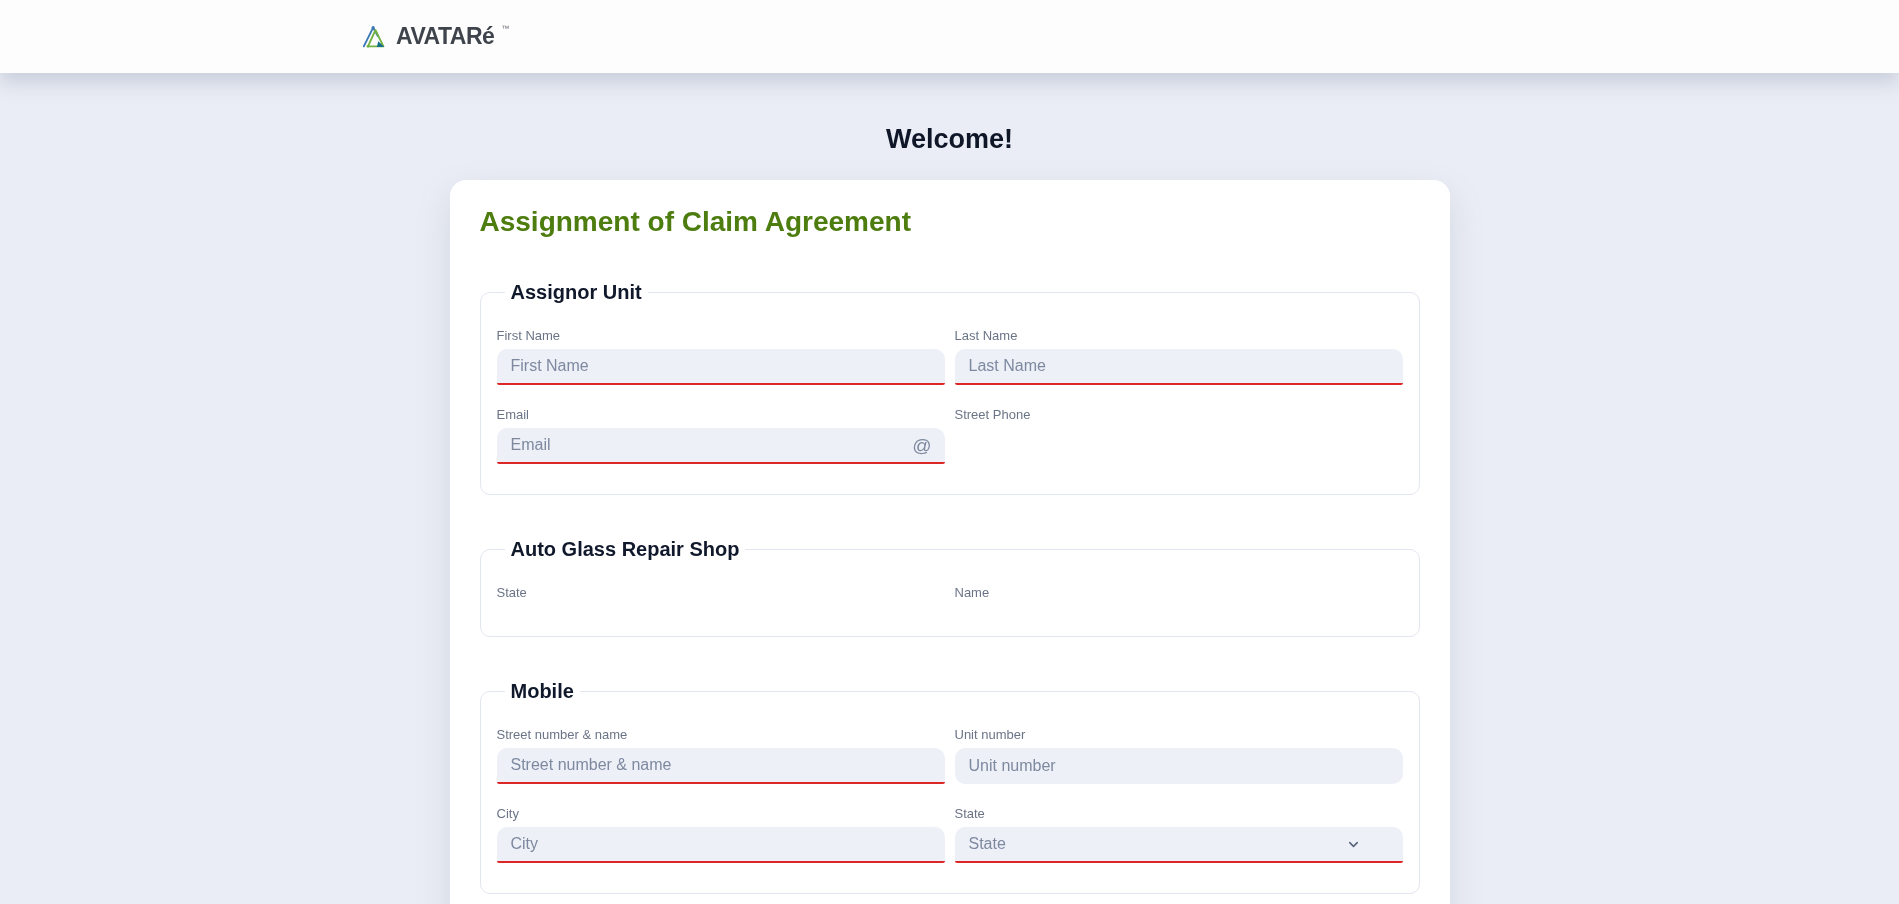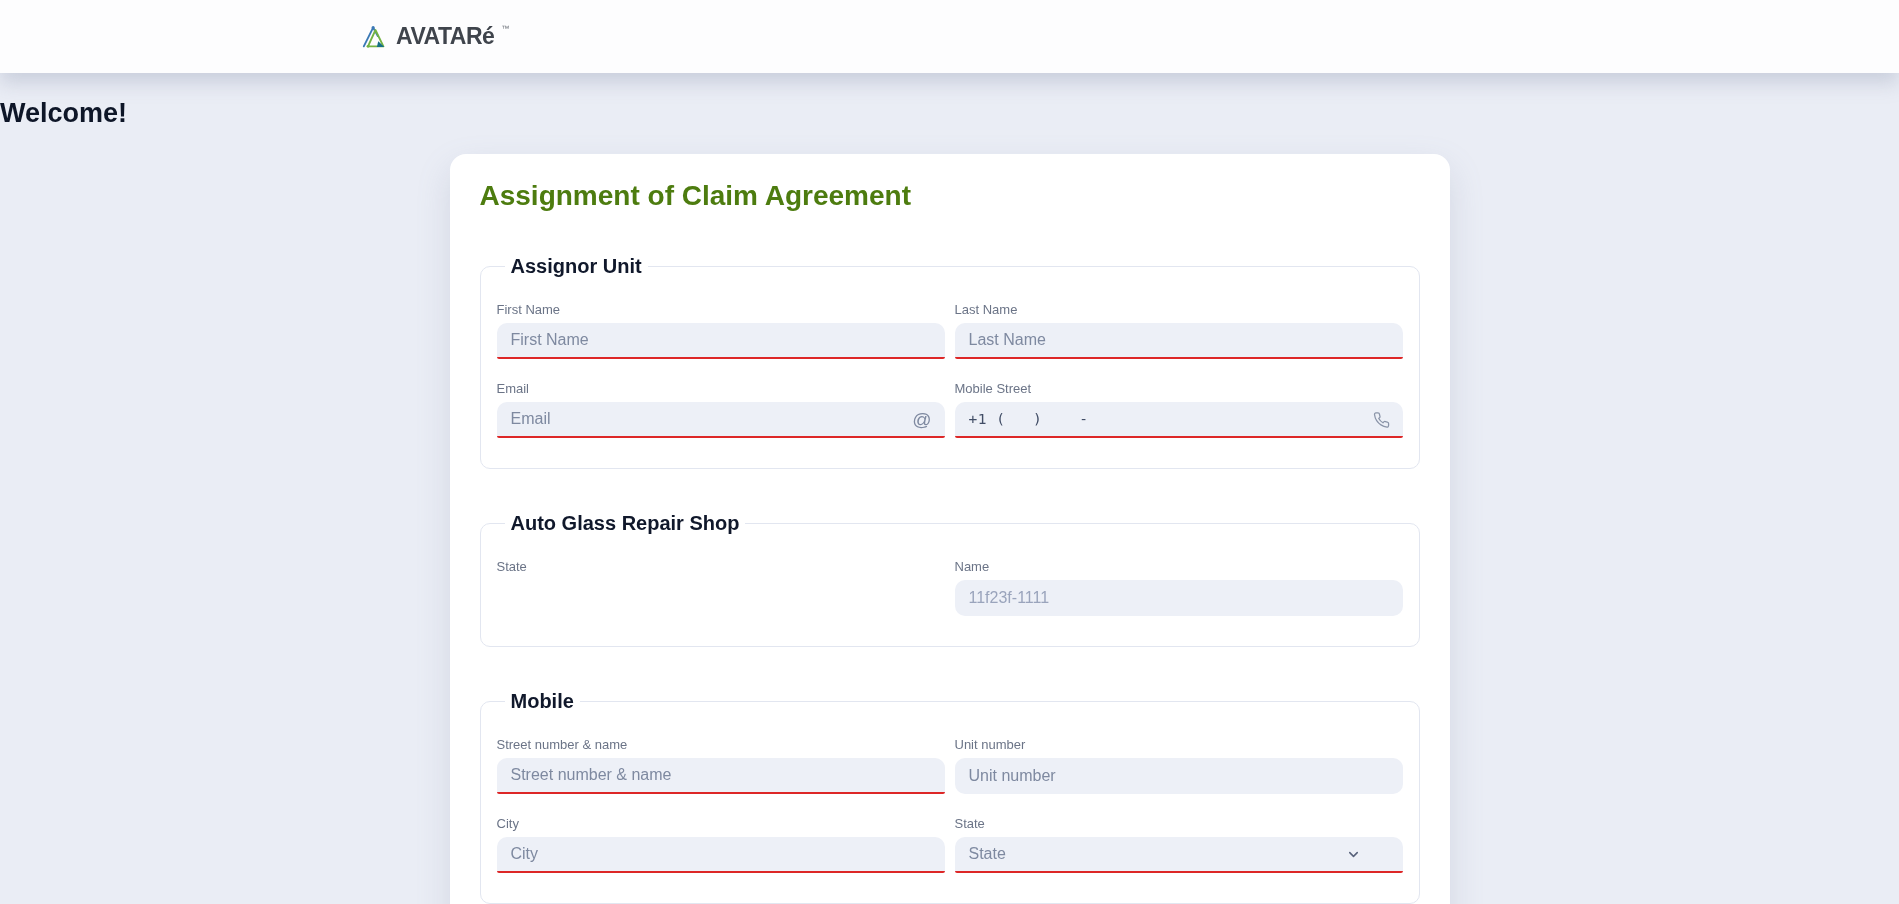--- a/index.html
+++ b/index.html
@@ -24,22 +24,22 @@
     font-size: 23px;
     font-weight: 800;
     letter-spacing: -0.5px;
     color: #3f444c;
   }
   .logo-tm { font-size: 8px; color: #6b7078; vertical-align: top; margin-left: 1px; position: relative; top: -8px; }
 
   
   .page { position: relative; z-index: 1; }
   .welcome {
-    margin-top: 27px;
-    text-align: left;
+    margin-top: 53px;
+    text-align: center;
     font-size: 27px;
     font-weight: 700;
     color: #0e1628;
     line-height: 27px;
   }
   .card {
     width: 1000px;
     margin: 27px auto 0;
     background: #ffffff;
     border-radius: 16px;
@@ -168,44 +168,33 @@
           </div>
         </div>
         <div class="field">
           <label>Email</label>
           <div class="input-wrap error">
             <input class="text-input" type="text" placeholder="Email" style="">
             <span class="icon-right at-glyph">@</span>
           </div>
         </div>
         <div class="field mono">
-          <label>Mobile Street</label>
-          <div class="input-wrap error">
-            <input class="text-input" type="text" value="+1 (___) ___-____" style="">
-            <span class="icon-right">
-              <svg width="17" height="17" viewBox="0 0 24 24" fill="none" stroke="currentColor" stroke-width="1.8" stroke-linecap="round" stroke-linejoin="round">
-                <path d="M22 16.92v3a2 2 0 0 1-2.18 2 19.79 19.79 0 0 1-8.63-3.07 19.5 19.5 0 0 1-6-6 19.79 19.79 0 0 1-3.07-8.67A2 2 0 0 1 4.11 2h3a2 2 0 0 1 2 1.72 12.84 12.84 0 0 0 .7 2.81 2 2 0 0 1-.45 2.11L8.09 9.91a16 16 0 0 0 6 6l1.27-1.27a2 2 0 0 1 2.11-.45 12.84 12.84 0 0 0 2.81.7A2 2 0 0 1 22 16.92z"></path>
-              </svg>
-            </span>
-          </div>
+          <label>Street Phone</label>
         </div>
       </div>
     </fieldset>
 
     <fieldset class="section">
       <legend>Auto Glass Repair Shop</legend>
       <div class="grid">
         <div class="field disabled">
           <label>State</label>
         </div>
         <div class="field disabled">
           <label>Name</label>
-          <div class="input-wrap">
-            <input class="text-input" type="text" disabled="" value="11f23f-1111" style="">
-          </div>
         </div>
       </div>
     </fieldset>
 
     <fieldset class="section">
       <legend>Mobile</legend>
       <div class="grid">
         <div class="field">
           <label>Street number &amp; name</label>
           <div class="input-wrap error">

